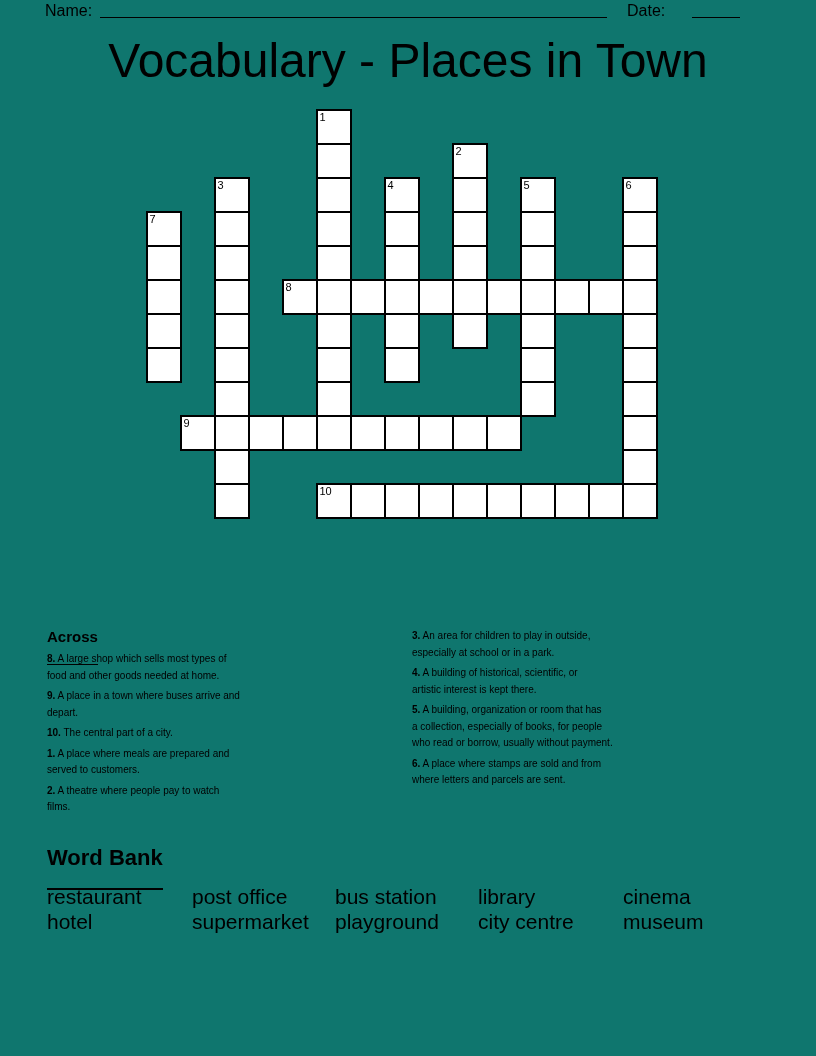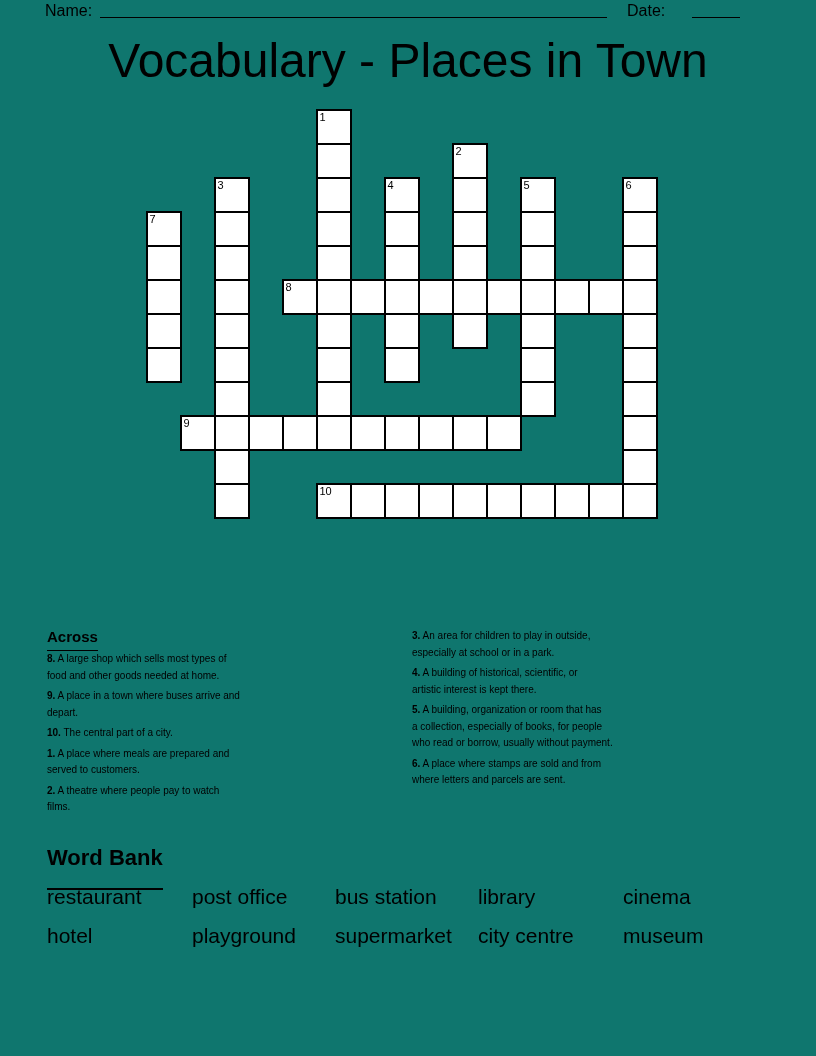--- a/index.html
+++ b/index.html
@@ -19,30 +19,30 @@
   
   .grid{position:absolute;left:145px;top:108px;}
   .gcell{fill:#ffffff;stroke:#000000;stroke-width:2;}
   .gnum{font-size:11px;font-family:"Liberation Sans",sans-serif;fill:#000;}
 
   
   .clues-col{position:absolute;top:628px;}
   .clues-left{left:47px;width:372px;}
   .clues-right{left:412px;width:372px;}
   .clue-heading{font-size:15px;font-weight:bold;line-height:18px;margin:0 0 5px 0;}
-  .hu{border-bottom:1.5px solid #000;padding-bottom:5px;}
+  .hu{border-bottom:1.5px solid #000;padding-bottom:19px;}
   .clue{margin:0 0 4px 0;font-size:10px;line-height:16.5px;white-space:pre-line;}
   .clue-num{font-weight:bold;white-space:normal;}
 
   
   .wb-heading{position:absolute;left:47px;top:845px;font-size:22px;font-weight:bold;line-height:26px;}
   .hu2{border-bottom:2px solid #000;padding-bottom:18px;}
   .wb-words{position:absolute;left:47px;top:884px;display:grid;
             grid-template-columns:145px 143px 143px 145px auto;
-            row-gap:14px;font-size:21px;line-height:25px;}
+            font-size:21px;line-height:25px;}
   .wb-word{white-space:nowrap;}
 </style>
 </head>
 <body>
 
 <div class="page">
 
   <span class="hdr-label" style="left:45px">Name:</span>
   <div class="fill-line name-line"></div>
   <span class="hdr-label" style="left:627px">Date:</span>
@@ -177,19 +177,19 @@
   </div>
 
   <div class="wb-heading"><span class="hu2">Word Bank</span></div>
   <div class="wb-words">
       <span class="wb-word">restaurant</span>
       <span class="wb-word">post office</span>
       <span class="wb-word">bus station</span>
       <span class="wb-word">library</span>
       <span class="wb-word">cinema</span>
       <span class="wb-word">hotel</span>
+      <span class="wb-word">supermarket</span>
       <span class="wb-word">playground</span>
-      <span class="wb-word">supermarket</span>
       <span class="wb-word">city centre</span>
       <span class="wb-word">museum</span>
     </div>
 
 </div>
 
 </body></html>

